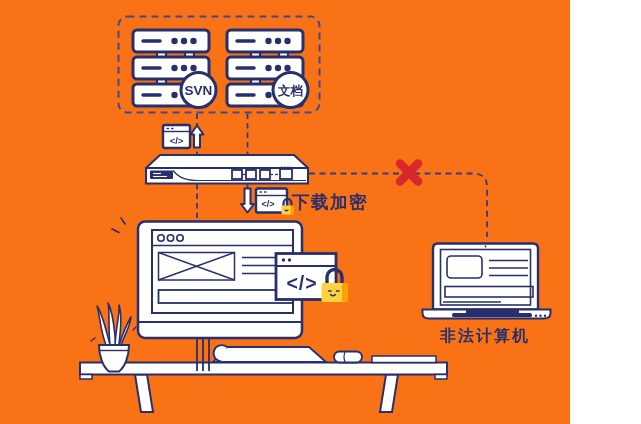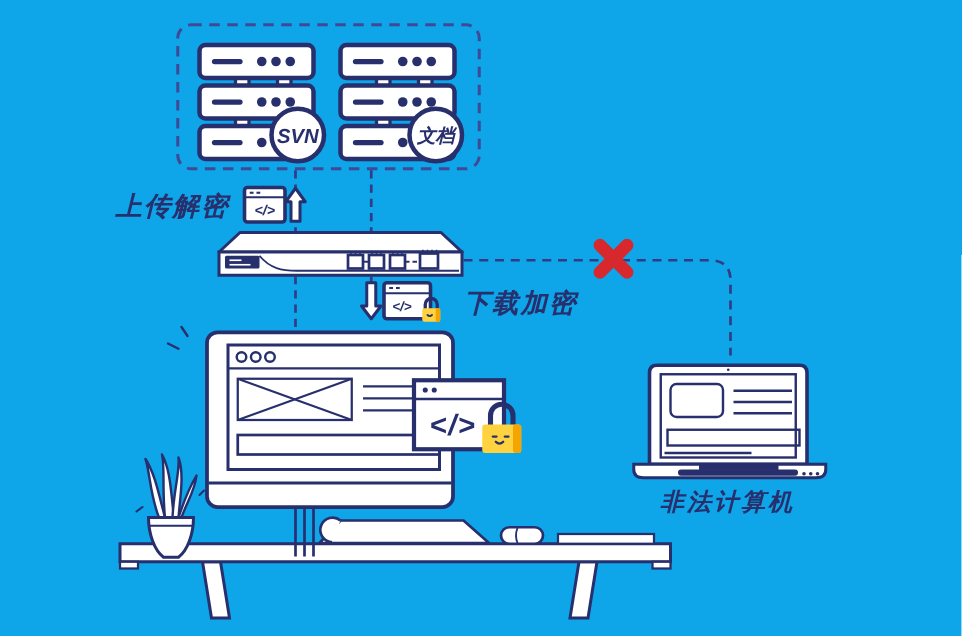--- a/index.html
+++ b/index.html
@@ -1,20 +1,19 @@
 <!DOCTYPE html>
 <html><head>
 <meta charset="utf-8">
 <style>
   html,body { margin:0; padding:0; background:#ffffff; }
   .canvas {
-    position:relative; width:641px; height:424px; background:#0ea5e9;
+    position:relative; width:570px; height:424px; background:#f97316;
     overflow:hidden;
     font-family:"Liberation Sans","DejaVu Sans",sans-serif;
-    font-style:italic;
   }
   .canvas svg { position:absolute; left:0; top:0; }
   .label {
     position:absolute; color:#272f6d; font-weight:bold;
     font-size:17.5px; line-height:21px; letter-spacing:1.5px; white-space:nowrap;
   }
   .label.big { font-size:16px; letter-spacing:2px; }
   .svgtxt { font-family:"Liberation Sans","DejaVu Sans",sans-serif; font-weight:bold; fill:#272f6d; }
 </style>
 </head>
@@ -258,20 +257,19 @@
     <line x1="443" y1="302" x2="501" y2="302" stroke="#272f6d" stroke-width="1.6"></line>
     <path d="M422.5 309.5 H550.5 V313 Q550.5 318.5 544 318.5 H429 Q422.5 318.5 422.5 313 Z" fill="#ffffff" stroke="#272f6d" stroke-width="2"></path>
     <rect x="466" y="309.5" width="53" height="3.8" fill="#272f6d"></rect>
     <rect x="452" y="313" width="80" height="4.2" rx="2" fill="#272f6d"></rect>
     <circle cx="536" cy="315.8" r="1.2" fill="#272f6d"></circle>
     <circle cx="540.5" cy="315.8" r="1.2" fill="#272f6d"></circle>
     <circle cx="545" cy="315.8" r="1.2" fill="#272f6d"></circle>
   </g>
 </svg>
 
-  <div class="label" style="left:77px; top:127px;">上传解密</div>
-
-  <div class="label" style="left:309px; top:192px;">下载加密</div>
+
+  <div class="label" style="left:292px; top:192px;">下载加密</div>
 
 
   <div class="label big" style="left:440px; top:325px;">非法计算机</div>
 
 </div>
 
 </body></html>

